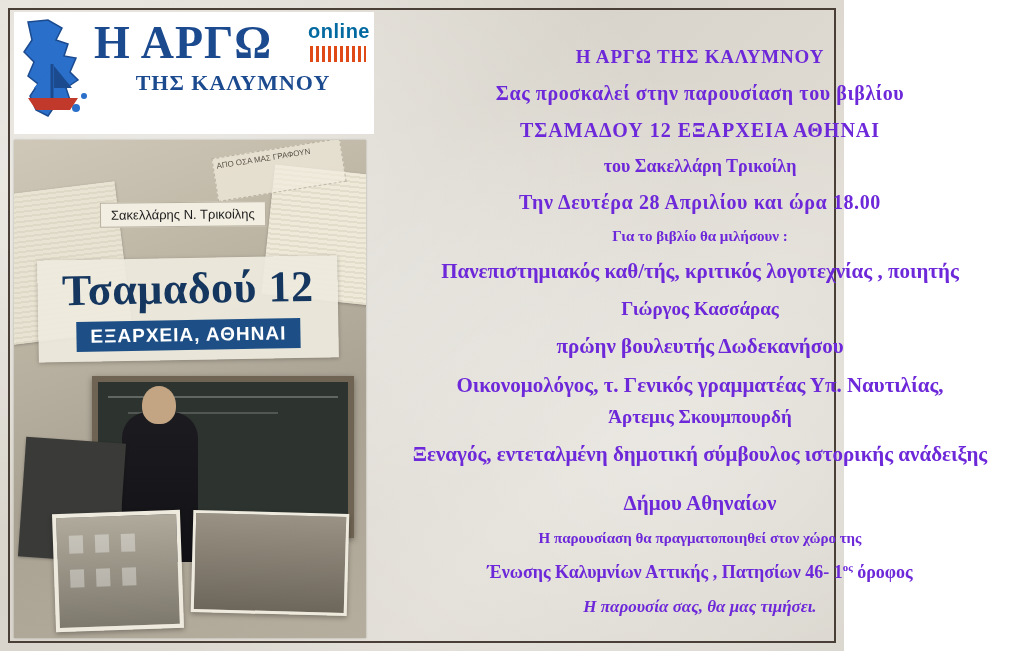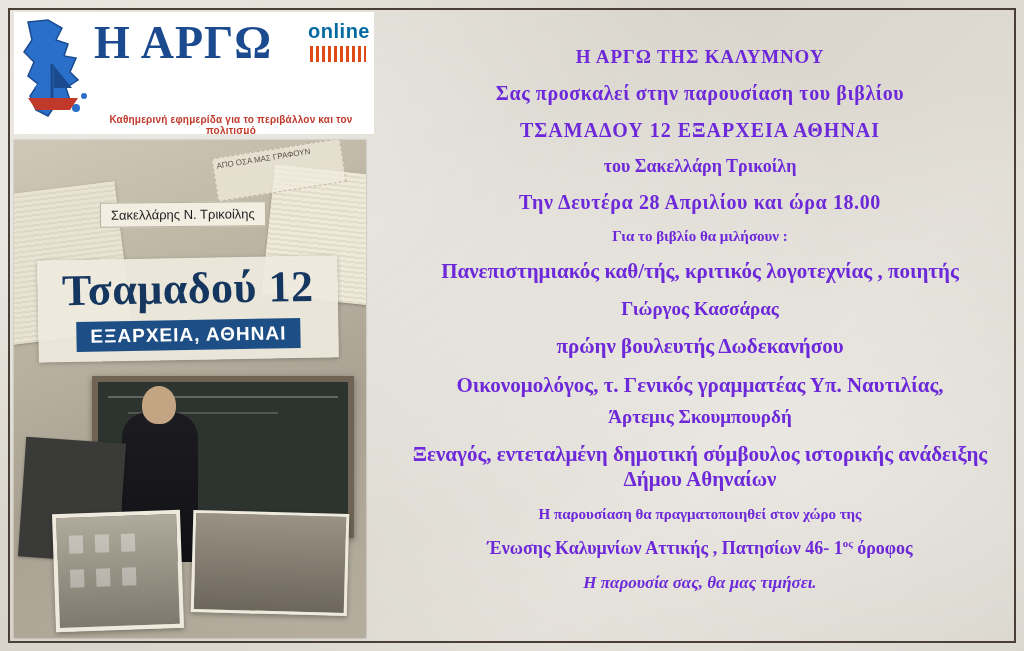--- a/index.html
+++ b/index.html
@@ -9,21 +9,21 @@
   }
   body {
     width: 1024px;
     height: 651px;
     overflow: hidden;
     font-family: "Liberation Sans", sans-serif;
   }
 
   .page {
     position: relative;
-    width: 1024px;
+    width: 844px;
     height: 651px;
     background: #dedad2;
     box-sizing: border-box;
   }
 
   
   .paper-texture {
     position: absolute;
     inset: 0;
     background:
@@ -367,22 +367,22 @@
         <path d="M4 40 L54 40 L46 52 L12 52 Z" fill="#c0392b"></path>
         <path d="M28 6 L28 40" stroke="#1b4a8f" stroke-width="3"></path>
         <path d="M30 8 L48 30 L30 30 Z" fill="#1b4a8f"></path>
         <path d="M26 12 L10 30 L26 30 Z" fill="#2a6fc9"></path>
       </svg>
 
       <div class="masthead-title">
         <div class="mast-line1">Η ΑΡΓΩ</div>
         <div class="mast-online">online</div>
         <div class="mast-bars"></div>
+        <div class="mast-line2">ΤΗΣ ΚΑΛΥΜΝΟΥ</div>
       </div>
-      <div class="mast-line3" style="position:absolute; left:76px; top:98px; width:282px;">Καθημερινή εφημερίδα για το περιβάλλον και τον πολιτισμό</div>
     </div>
 
     <div class="book-cover">
       <div class="cover-bg"></div>
       <div class="cover-scrap scrap-a"></div>
       <div class="cover-scrap scrap-b"></div>
       <div class="cover-edge-tape">ΑΠΟ ΟΣΑ ΜΑΣ ΓΡΑΦΟΥΝ</div>
 
       <div class="author-label">Σακελλάρης Ν. Τρικοίλης</div>
 
@@ -420,20 +420,20 @@
     <p class="ln-strong">Την Δευτέρα 28 Απριλίου και ώρα 18.00</p>
     <p class="ln-small">Για το βιβλίο θα μιλήσουν :</p>
 
     <p class="ln-role">Πανεπιστημιακός καθ/τής, κριτικός λογοτεχνίας , ποιητής</p>
 
     <p class="ln-name">Γιώργος Κασσάρας</p>
     <p class="ln-role">πρώην βουλευτής Δωδεκανήσου</p>
     <p class="ln-role" style="margin-bottom:8px;">Οικονομολόγος, τ. Γενικός γραμματέας Υπ. Ναυτιλίας,</p>
 
     <p class="ln-name">Άρτεμις Σκουμπουρδή</p>
-    <p class="ln-role" style="margin-bottom:0;font-family:Liberation Serif, serif;">Ξεναγός, εντεταλμένη δημοτική σύμβουλος ιστορικής ανάδειξης</p>
+    <p class="ln-role" style="margin-bottom:24px;font-family:Liberation Serif, serif;">Ξεναγός, εντεταλμένη δημοτική σύμβουλος ιστορικής ανάδειξης</p>
     <p class="ln-role">Δήμου Αθηναίων</p>
 
     <p class="ln-small">Η παρουσίαση θα πραγματοποιηθεί στον χώρο της</p>
     <p class="ln-med"><span>Ένωσης Καλυμνίων Αττικής , Πατησίων 46- 1</span><sup>ος</sup><span> όροφος</span></p>
     <p class="ln-closing">Η παρουσία σας, θα μας τιμήσει.</p>
   </div>
 </div>
 
 </body></html>

